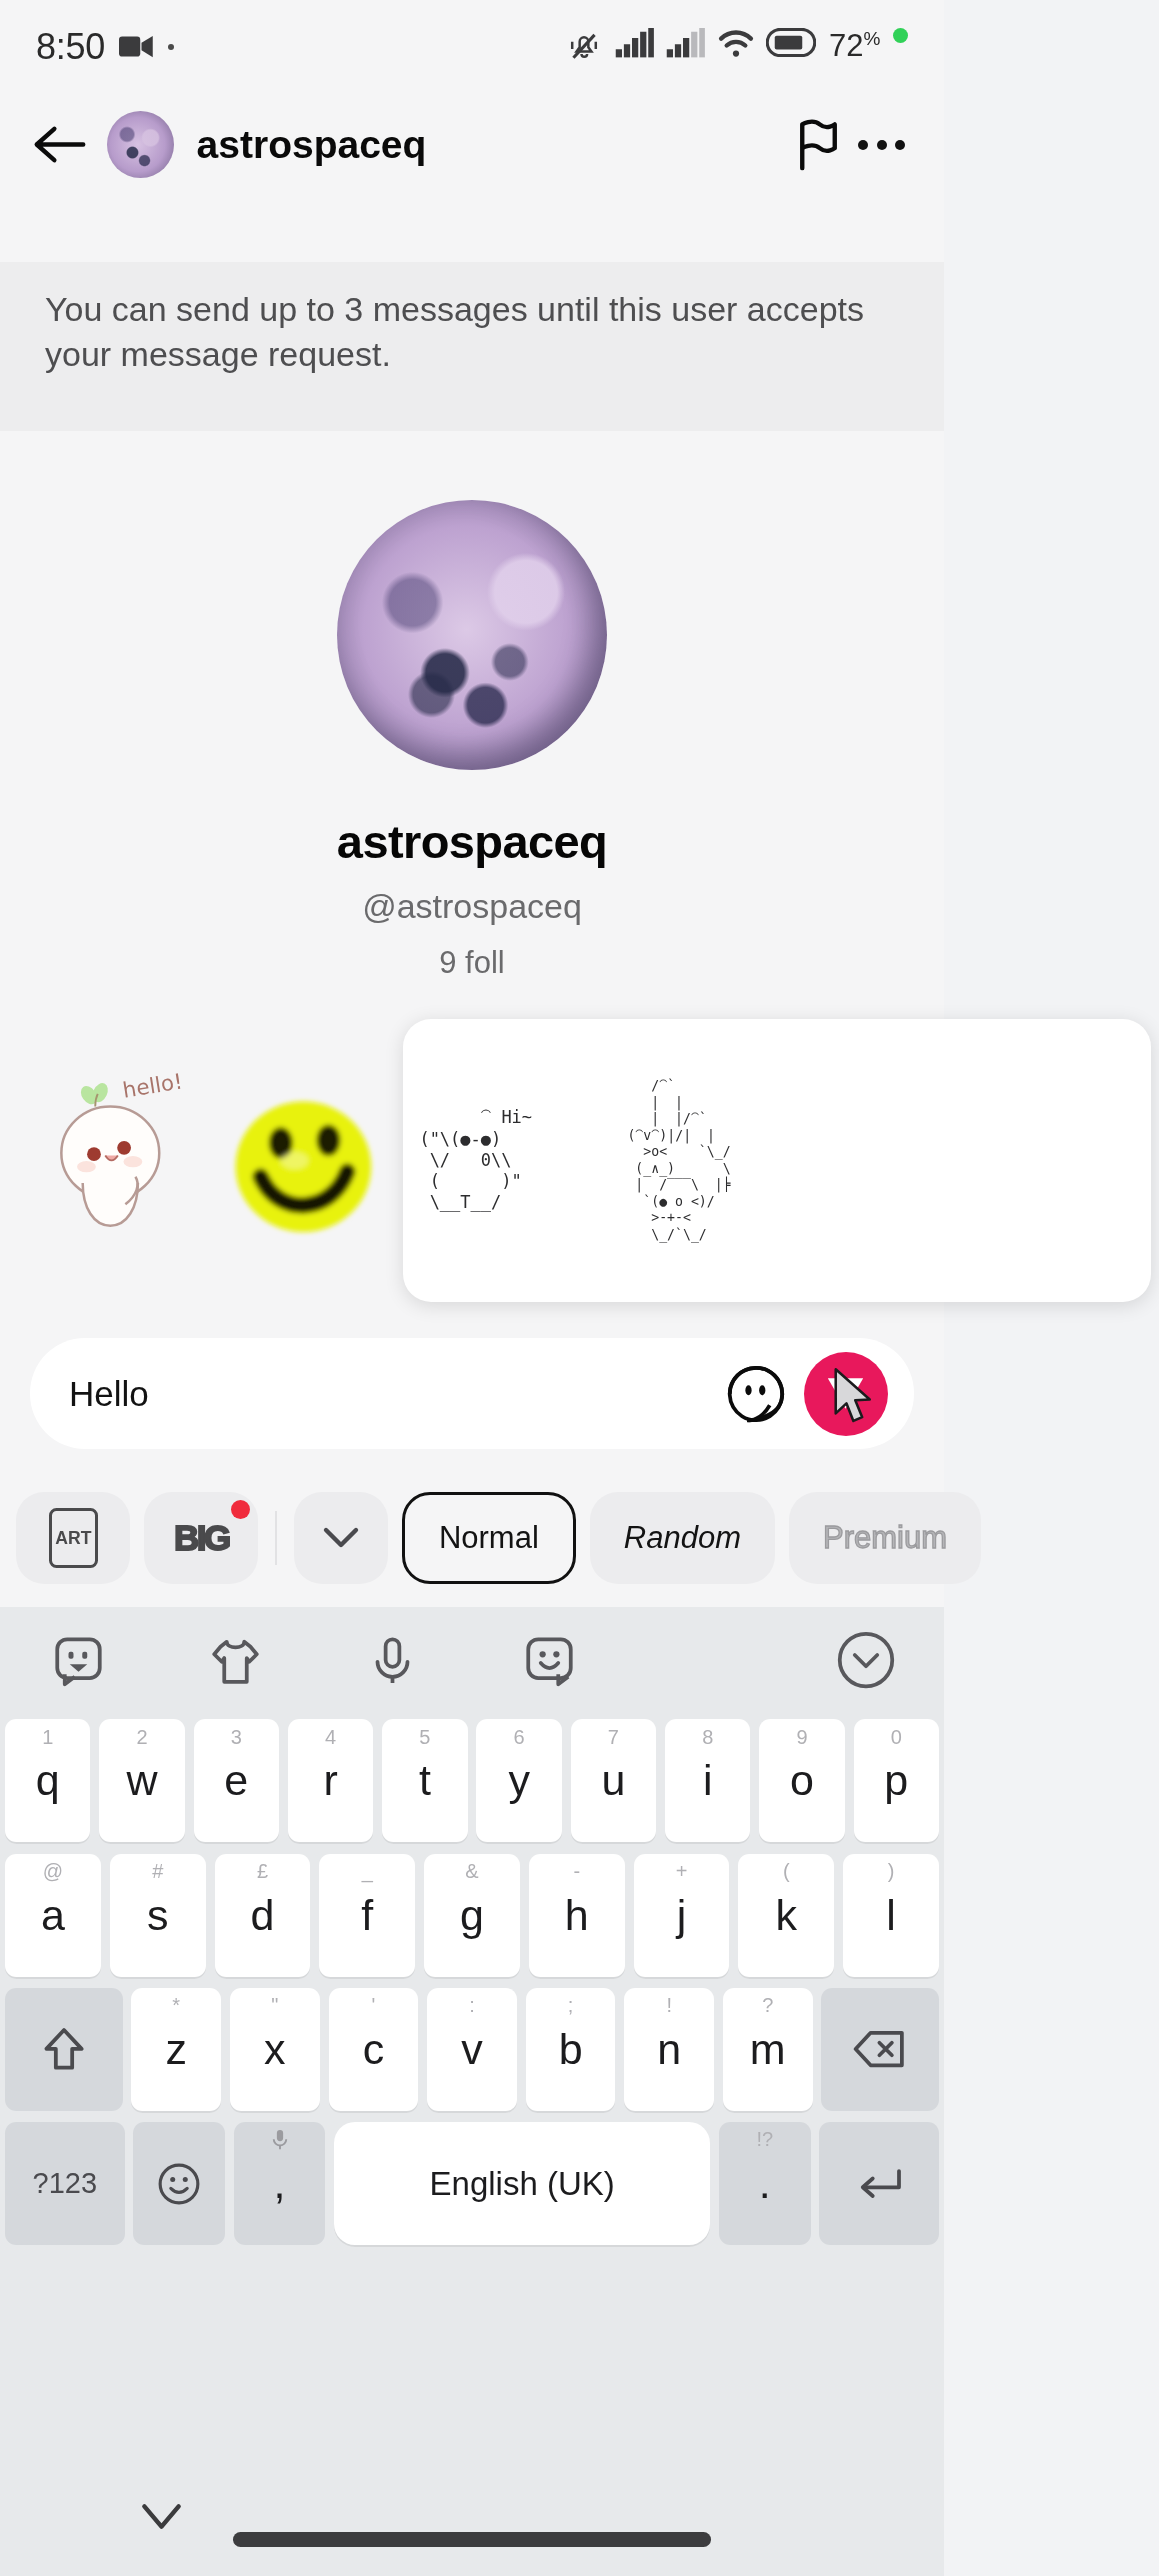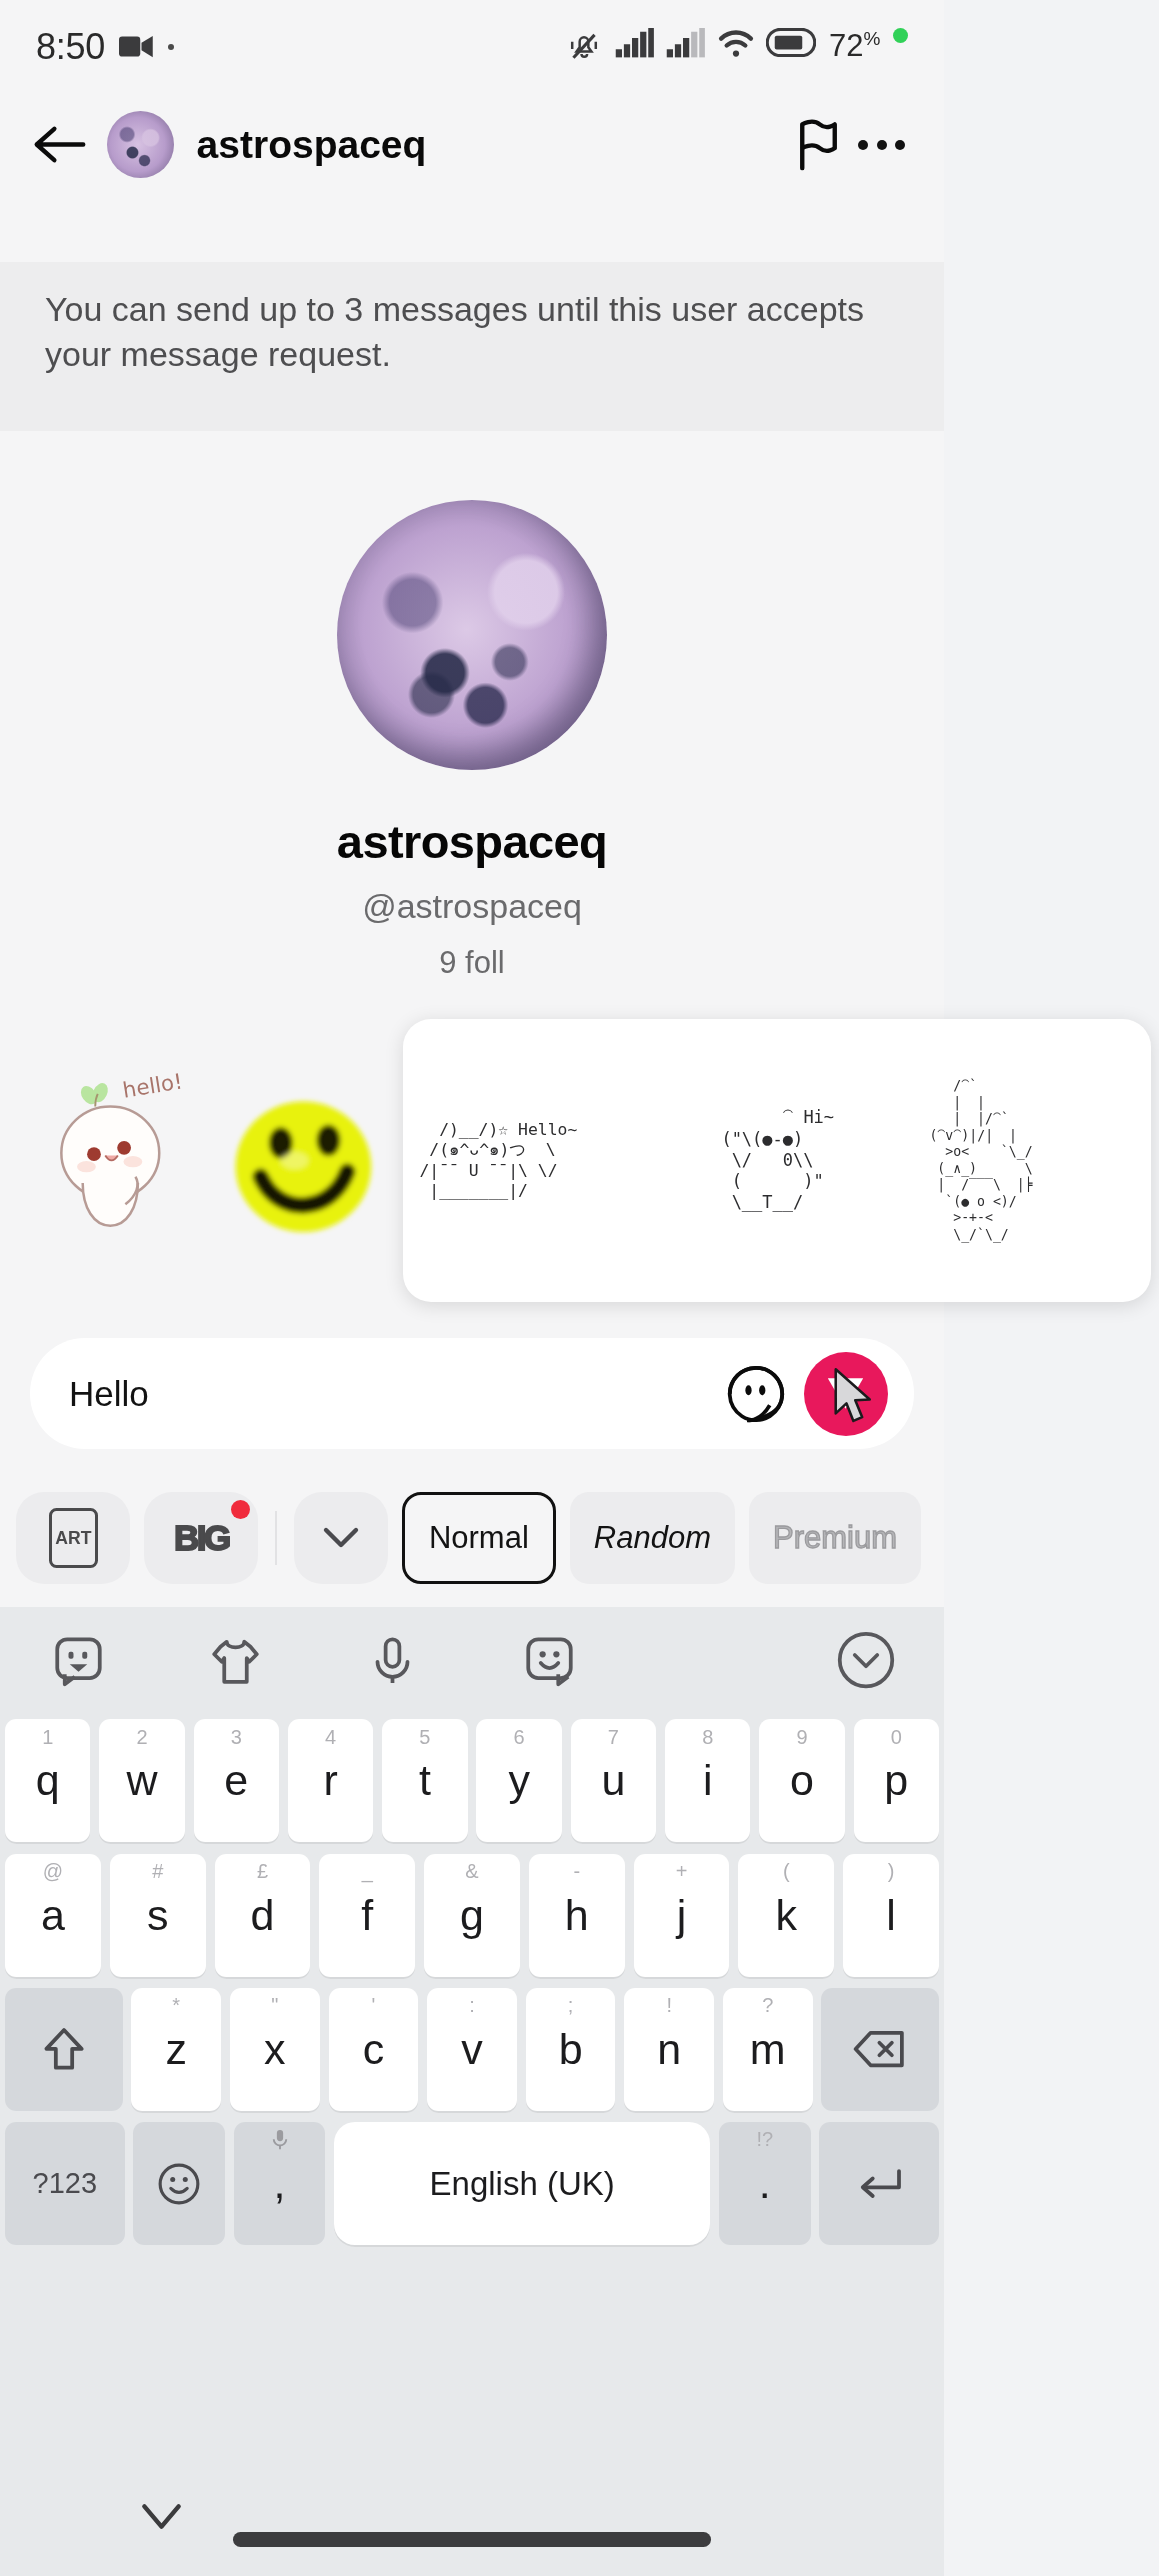--- a/index.html
+++ b/index.html
@@ -108,21 +108,21 @@
   .fontbar {
     position: absolute; top: 1485px; left: 0; right: 0; height: 106px;
     display: flex; align-items: center; gap: 14px; padding-left: 16.4px; background: #f5f5f6; text-align: center;
   }
   .fb-chip {
     height: 92px; border-radius: 28px; background: #ececee;
     display: flex; align-items: center; justify-content: center; position: relative; flex: 0 0 auto;
   }
   .fb-chip.sq { width: 114px; }
   .fb-chip.arrow { width: 94px; }
-  .fb-chip.pill { padding: 0 24px; border-radius: 19px; }
+  .fb-chip.pill { padding: 0 34px; }
   .fb-chip.selected { background: #f5f5f6; border: 3.1px solid #111; }
   .fb-label { font-size: 31px; color: #131313; white-space: nowrap; }
   .fb-label.random { font-style: italic; }
   .fb-label.premium { color: #b5b5b8; -webkit-text-stroke: 1.3px #9b9b9e; }
   .art-box {
     width: 49px; height: 60px; border: 3.8px solid #4a4a4c; border-radius: 7.5px;
     display: flex; align-items: center; justify-content: center;
   }
   .art-box span { font-size: 17.6px; font-weight: bold; color: #4a4a4c; }
   .big-text { font-size: 35px; font-weight: bold; color: #4a4a4c; letter-spacing: -2.5px; -webkit-text-stroke: 1.9px #4a4a4c; }
@@ -282,24 +282,20 @@
             <ellipse cx="84" cy="132" rx="19" ry="25" fill="#1b1b06"></ellipse>
             <ellipse cx="160" cy="128" rx="19" ry="25" fill="#1b1b06"></ellipse>
             <path d="M52 186 C80 250 164 246 190 178" stroke="#141405" stroke-width="26" fill="none" stroke-linecap="round"></path>
             <ellipse cx="106" cy="160" rx="22" ry="14" fill="#f3f7a0" opacity=".6"></ellipse>
           </g>
         </svg>
       </div>
     </div>
 
     <div class="ascii-popup">
-      <div class="ascii-item a1">  /)__/)☆ Hello~
- /(๑^ᴗ^๑)つ  \
-/|¯¯ U ¯¯|\ \/
- |_______|/</div>
       <div class="ascii-item a2">      ⁀ Hi~
 ("\(●-●)
  \/   0\\
  (      )"
  \__T__/</div>
       <div class="ascii-item a3">   /⁀`
    |  |
    |  |/⁀`
 (⁀v⁀)|/|  |
   &gt;o&lt;    `\_/

